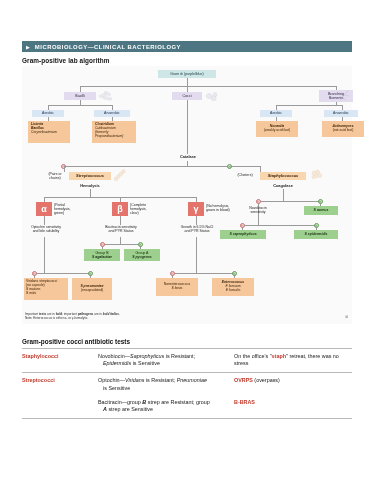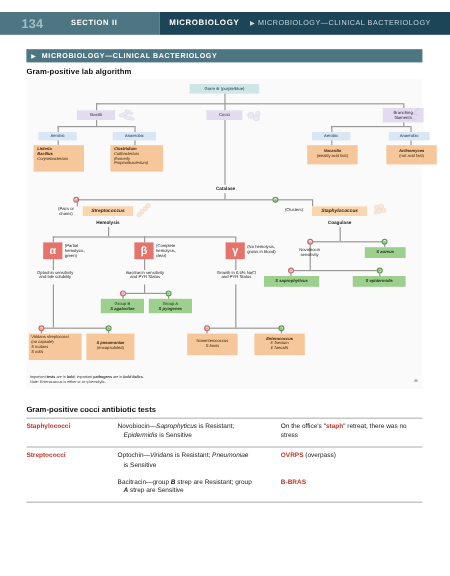--- a/index.html
+++ b/index.html
@@ -115,30 +115,20 @@
   .c3 { width: 118px; font-size: 5.4px; color: #1a1a1a; line-height: 1.45; }
   .c3 .mn { color: #c0392b; font-weight: bold; }
   .c2 .ind { display: block; padding-left: 5px; }
   .sc { font-style: italic; }
 </style>
 </head>
 <body>
 
 <div class="page">
 
-  <div class="rh">
-    <div class="rh-left">
-      <span class="rh-pageno">134</span>
-      <span class="rh-section">SECTION II</span>
-    </div>
-    <div class="rh-right">
-      <span class="rh-chap">MICROBIOLOGY</span>
-      <span class="rh-crumb"><span class="tri">▶</span> <span>MICROBIOLOGY—CLINICAL BACTERIOLOGY</span></span>
-    </div>
-  </div>
 
   <div class="band">
     <span class="band-tri">▶</span>
     <span class="band-txt">MICROBIOLOGY—CLINICAL BACTERIOLOGY</span>
   </div>
 
   <div class="algo-title">Gram-positive lab algorithm</div>
 
   <div class="chart">
 

